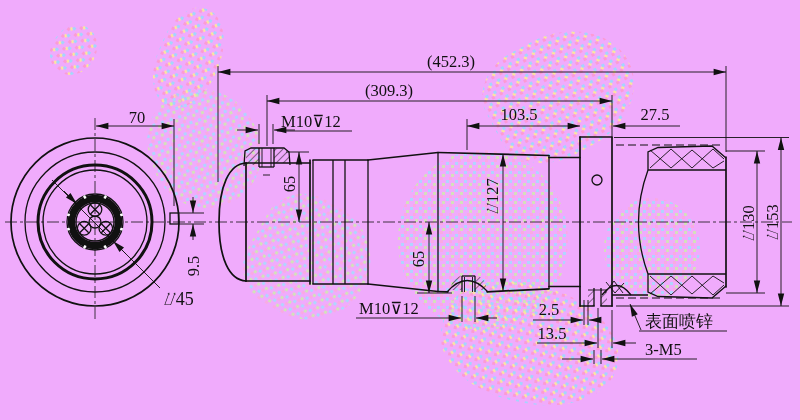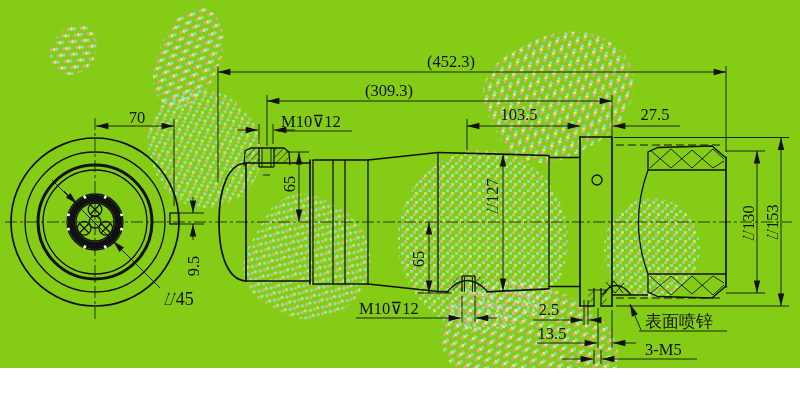--- a/index.html
+++ b/index.html
@@ -1,16 +1,16 @@
 <!DOCTYPE html>
 <html><head>
 <meta charset="utf-8">
 <style>
   html,body{margin:0;padding:0;background:#fff;}
-  .canvas{position:relative;width:800px;height:368px;background:#84cc16;overflow:hidden;
+  .canvas{position:relative;width:800px;height:420px;background:#f0abfc;overflow:hidden;
           font-family:"Liberation Serif", serif;}
   .wm{position:absolute;z-index:1;pointer-events:none;border-radius:45% 55% 50% 50%;}
   .wm.dots-pc{background-image:
       radial-gradient(circle, rgba(255,150,200,.75) 1.6px, transparent 1.9px),
       radial-gradient(circle, rgba(140,225,255,.75) 1.6px, transparent 1.9px),
       radial-gradient(circle, rgba(255,240,140,.8) 1.6px, transparent 1.9px);
       background-size:9px 9px,9px 9px,9px 9px;background-position:0 0,4px 5px,2px 7px;}
   .wm.dots-cy{background-image:
       radial-gradient(circle, rgba(150,230,255,.7) 1.7px, transparent 2px),
       radial-gradient(circle, rgba(200,245,160,.7) 1.6px, transparent 1.9px),

